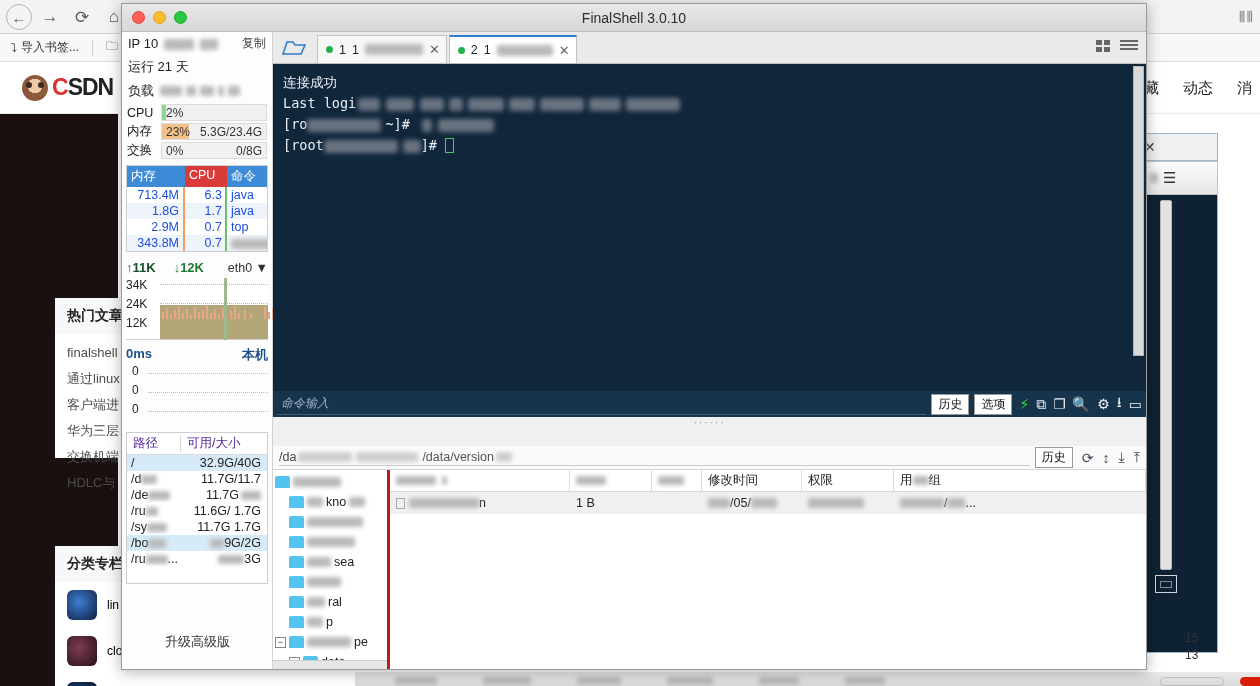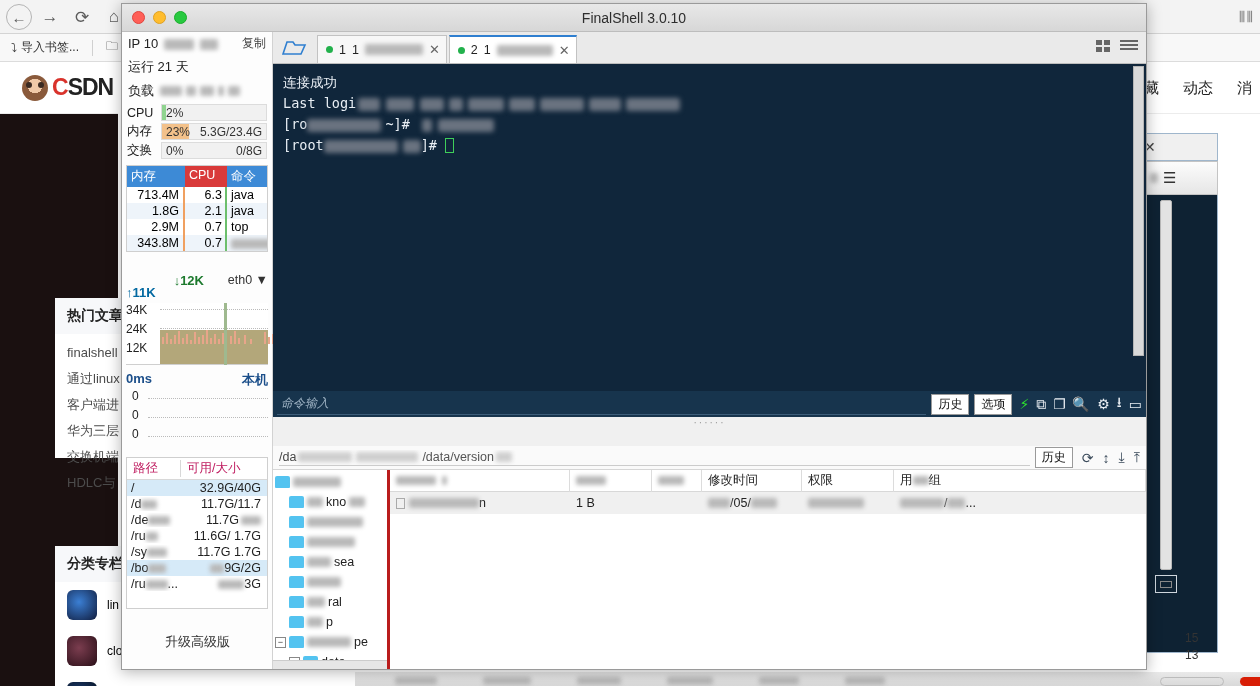--- a/index.html
+++ b/index.html
@@ -123,52 +123,52 @@
            position:relative; display:flex; align-items:center; }
   .g-fill { position:absolute; left:0; top:0; bottom:0; }
   .g-t-left { position:relative; padding-left:4px; font-size:12px; color:#333; }
   .g-t-right { position:absolute; right:4px; font-size:12px; color:#333; }
 
   .proc { margin:5px 4px 0 4px; border:1px solid #cfcfcf; }
   .proc-head { display:flex; font-size:12.5px; color:#fff; }
   .ph-mem { flex:0 0 58px; background:#3d8ad6; padding:2px 4px; }
   .ph-cpu { flex:0 0 42px; background:#d93a3a; padding:2px 4px; }
   .ph-cmd { flex:1; background:#3d8ad6; padding:2px 4px; }
-  .proc-row { display:flex; font-size:12.5px; color:#000000; background:#fff; }
+  .proc-row { display:flex; font-size:12.5px; color:#1d4ed8; background:#fff; }
   .proc-row.alt { background:#eef4fa; }
   .pr-mem { flex:0 0 58px; text-align:right; padding:1px 4px;
             border-right:2px solid #f0a060; }
   .pr-cpu { flex:0 0 42px; text-align:right; padding:1px 3px;
             border-right:2px solid #6cbf6c; }
   .pr-cmd { flex:1; padding:1px 4px; overflow:hidden; white-space:nowrap; }
 
   .net { margin:8px 4px 0 4px; }
   .net-head { display:flex; align-items:center; font-size:13px; font-weight:bold; gap:4px; }
-  .net-up { color:#0369a1;margin-top:25px; }
+  .net-up { color:#14532d; }
   .net-dn { color:#1d7a2e; }
   .net-if { margin-left:auto; color:#333; font-weight:normal; font-size:12.5px; }
   .chart { position:relative; height:62px; margin-top:3px; background:#fff;
            border-bottom:1px solid #cfcfcf; }
   .chart .ytick { position:absolute; left:0; font-size:12px; color:#222; }
   .chart .grid { position:absolute; left:34px; right:0; border-top:1px dotted #bbb; }
   .chart .plot { position:absolute; left:34px; right:0; bottom:0; height:34px;
                  background:#b3a77a; }
   .chart .spike { position:absolute; width:3px; background:#9fb98f; }
   .chart .noise { position:absolute; bottom:20px; left:34px; right:0; height:18px; }
   .chart .nb { position:absolute; bottom:0; width:2px; background:#e8a58a; }
 
   .ping { margin:6px 4px 0 4px; position:relative; height:78px; }
   .ping-head { display:flex; justify-content:space-between; font-size:13px;
                font-weight:bold; color:#1c4f8a; }
   .ping .prow { position:relative; height:19px; font-size:12px; color:#222;
                 padding-left:6px; }
   .ping .pdot { position:absolute; left:22px; right:0; top:9px; border-top:1px dotted #bbb; }
 
   .disk { margin:8px 4px 0 4px; border:1px solid #cfcfcf; background:#fff; height:152px; }
-  .disk-head { display:flex; font-size:12.5px; color:#be185d; border-bottom:1px solid #d8d8d8;
+  .disk-head { display:flex; font-size:12.5px; color:#4c1d95; border-bottom:1px solid #d8d8d8;
                padding:2px 0; }
   .dh-path { flex:0 0 54px; padding-left:6px; border-right:1px solid #d8d8d8; }
   .dh-size { flex:1; padding-left:6px; }
   .disk-row { display:flex; font-size:12.5px; color:#222; padding:1px 0; }
   .disk-row.sel { background:#d6eaf8; }
   .dr-path { flex:0 0 60px; padding-left:4px; white-space:nowrap; overflow:hidden; }
   .dr-size { flex:1; text-align:right; padding-right:6px; white-space:nowrap; }
   .upgrade { position:absolute; left:0; bottom:18px; width:151px; text-align:center;
              font-size:13px; color:#333; }
 
@@ -424,21 +424,21 @@
           <div class="ph-cpu">CPU</div>
           <div class="ph-cmd">命令</div>
         </div>
         <div class="proc-row">
           <div class="pr-mem">713.4M</div>
           <div class="pr-cpu">6.3</div>
           <div class="pr-cmd">java</div>
         </div>
         <div class="proc-row alt">
           <div class="pr-mem">1.8G</div>
-          <div class="pr-cpu">2.1</div>
+          <div class="pr-cpu">1.7</div>
           <div class="pr-cmd">java</div>
         </div>
         <div class="proc-row">
           <div class="pr-mem">2.9M</div>
           <div class="pr-cpu">0.7</div>
           <div class="pr-cmd">top</div>
         </div>
         <div class="proc-row alt">
           <div class="pr-mem">343.8M</div>
           <div class="pr-cpu">0.7</div>

